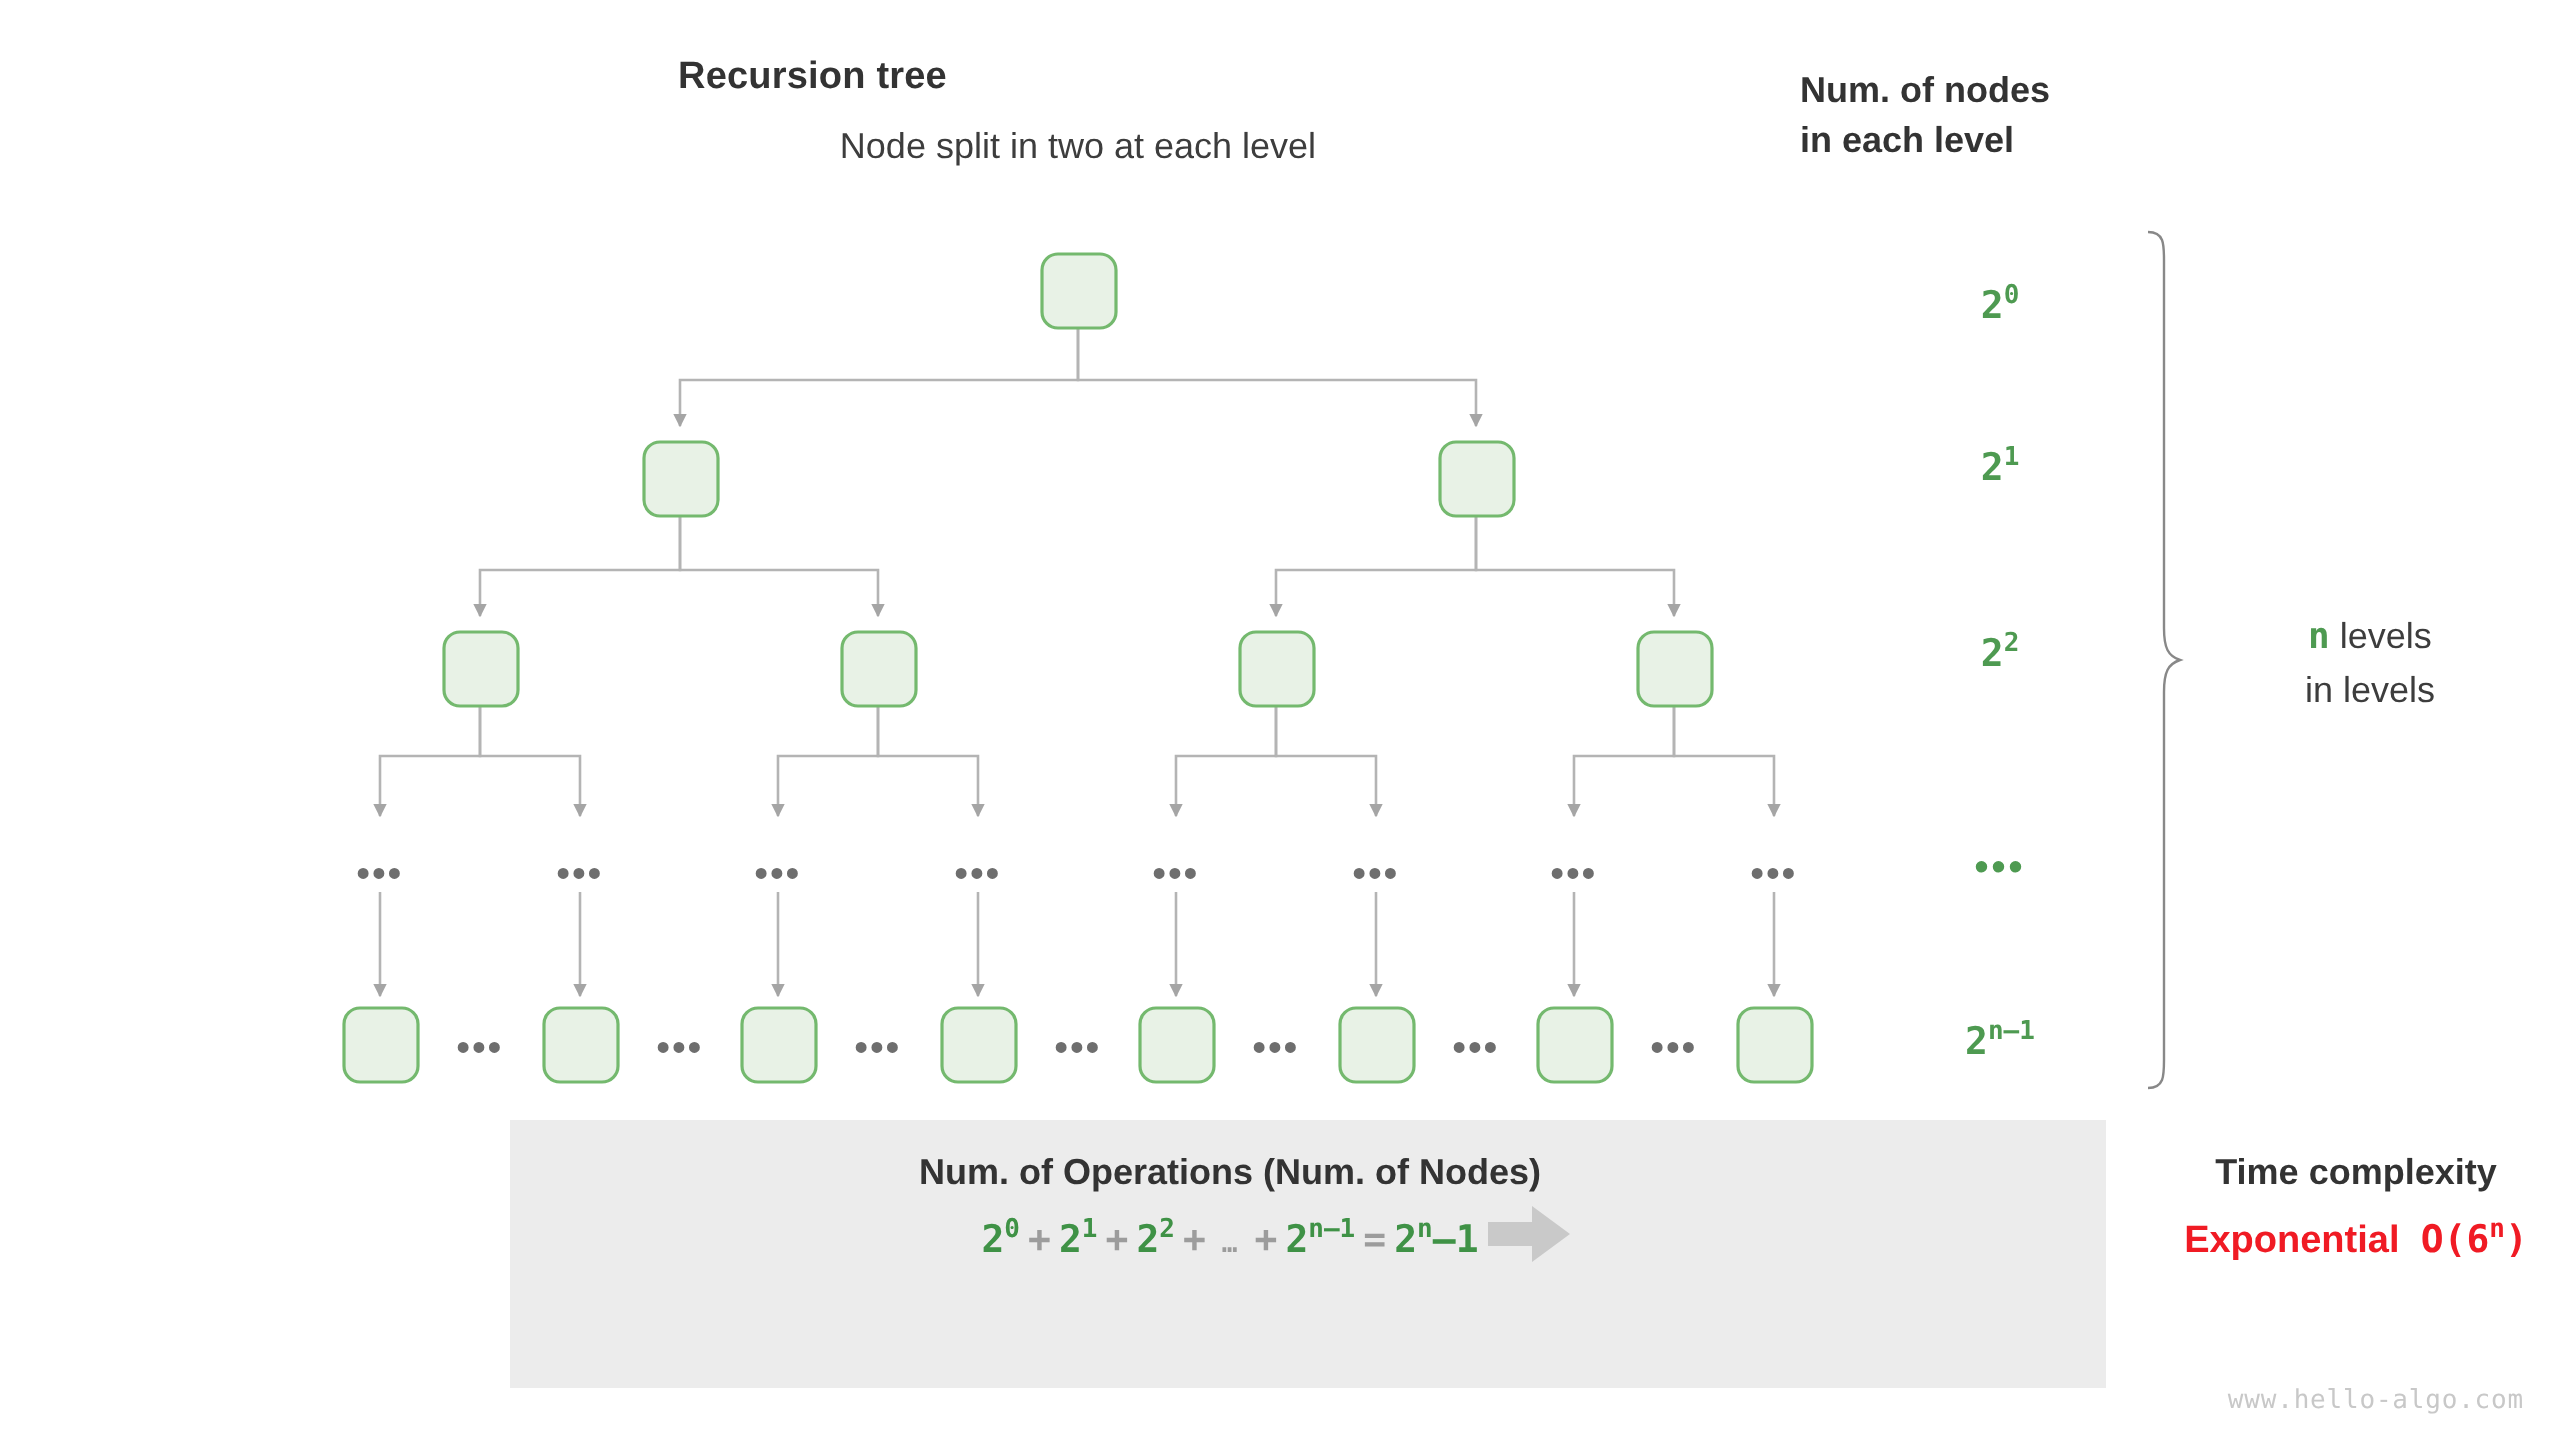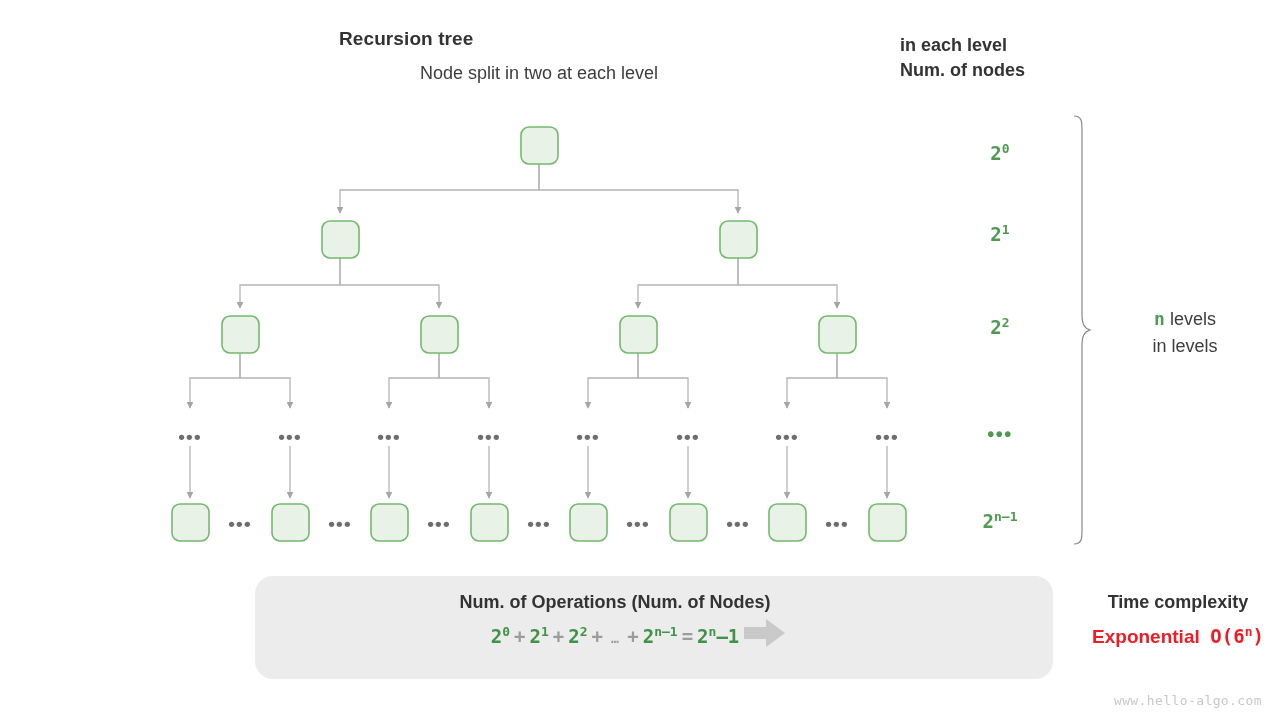--- a/index.html
+++ b/index.html
@@ -104,24 +104,24 @@
   }
   #brace-label .nvar {
     color: #4e9a51;
     font-family: "DejaVu Sans Mono", monospace;
     font-weight: bold;
     font-size: 18px;
   }
   
   #summary {
     position: absolute;
-    left: 255px; top: 576px;
-    width: 798px; height: 103px;
+    left: 255px; top: 560px;
+    width: 798px; height: 134px;
     background: #ececec;
-    border-radius: 18px;
+    border-radius: 0;
   }
   #summary-left {
     position: absolute;
     left: 20px; top: 16px; width: 680px;
     text-align: center;
   }
   .sum-head {
     font-size: 18px;
     font-weight: bold;
     color: #333333;
@@ -172,22 +172,22 @@
 </style>
 </head>
 <body>
 
 <div id="canvas">
 
   <div class="title" id="tree-title">Recursion tree</div>
   <div id="tree-subtitle">Node split in two at each level</div>
 
   <div class="title" id="count-title">
+    <div>Num. of nodes</div>
     <div>in each level</div>
-    <div>Num. of nodes</div>
   </div>
 
   <svg id="tree-svg" width="960" height="570">
     <defs>
       <marker id="ah" viewBox="0 0 10 10" refX="9" refY="5" markerWidth="5.2" markerHeight="5.2" orient="auto-start-reverse">
         <path d="M 0 0 L 10 5 L 0 10 z" class="arrow-head"></path>
       </marker>
     </defs>
 
     <g>

